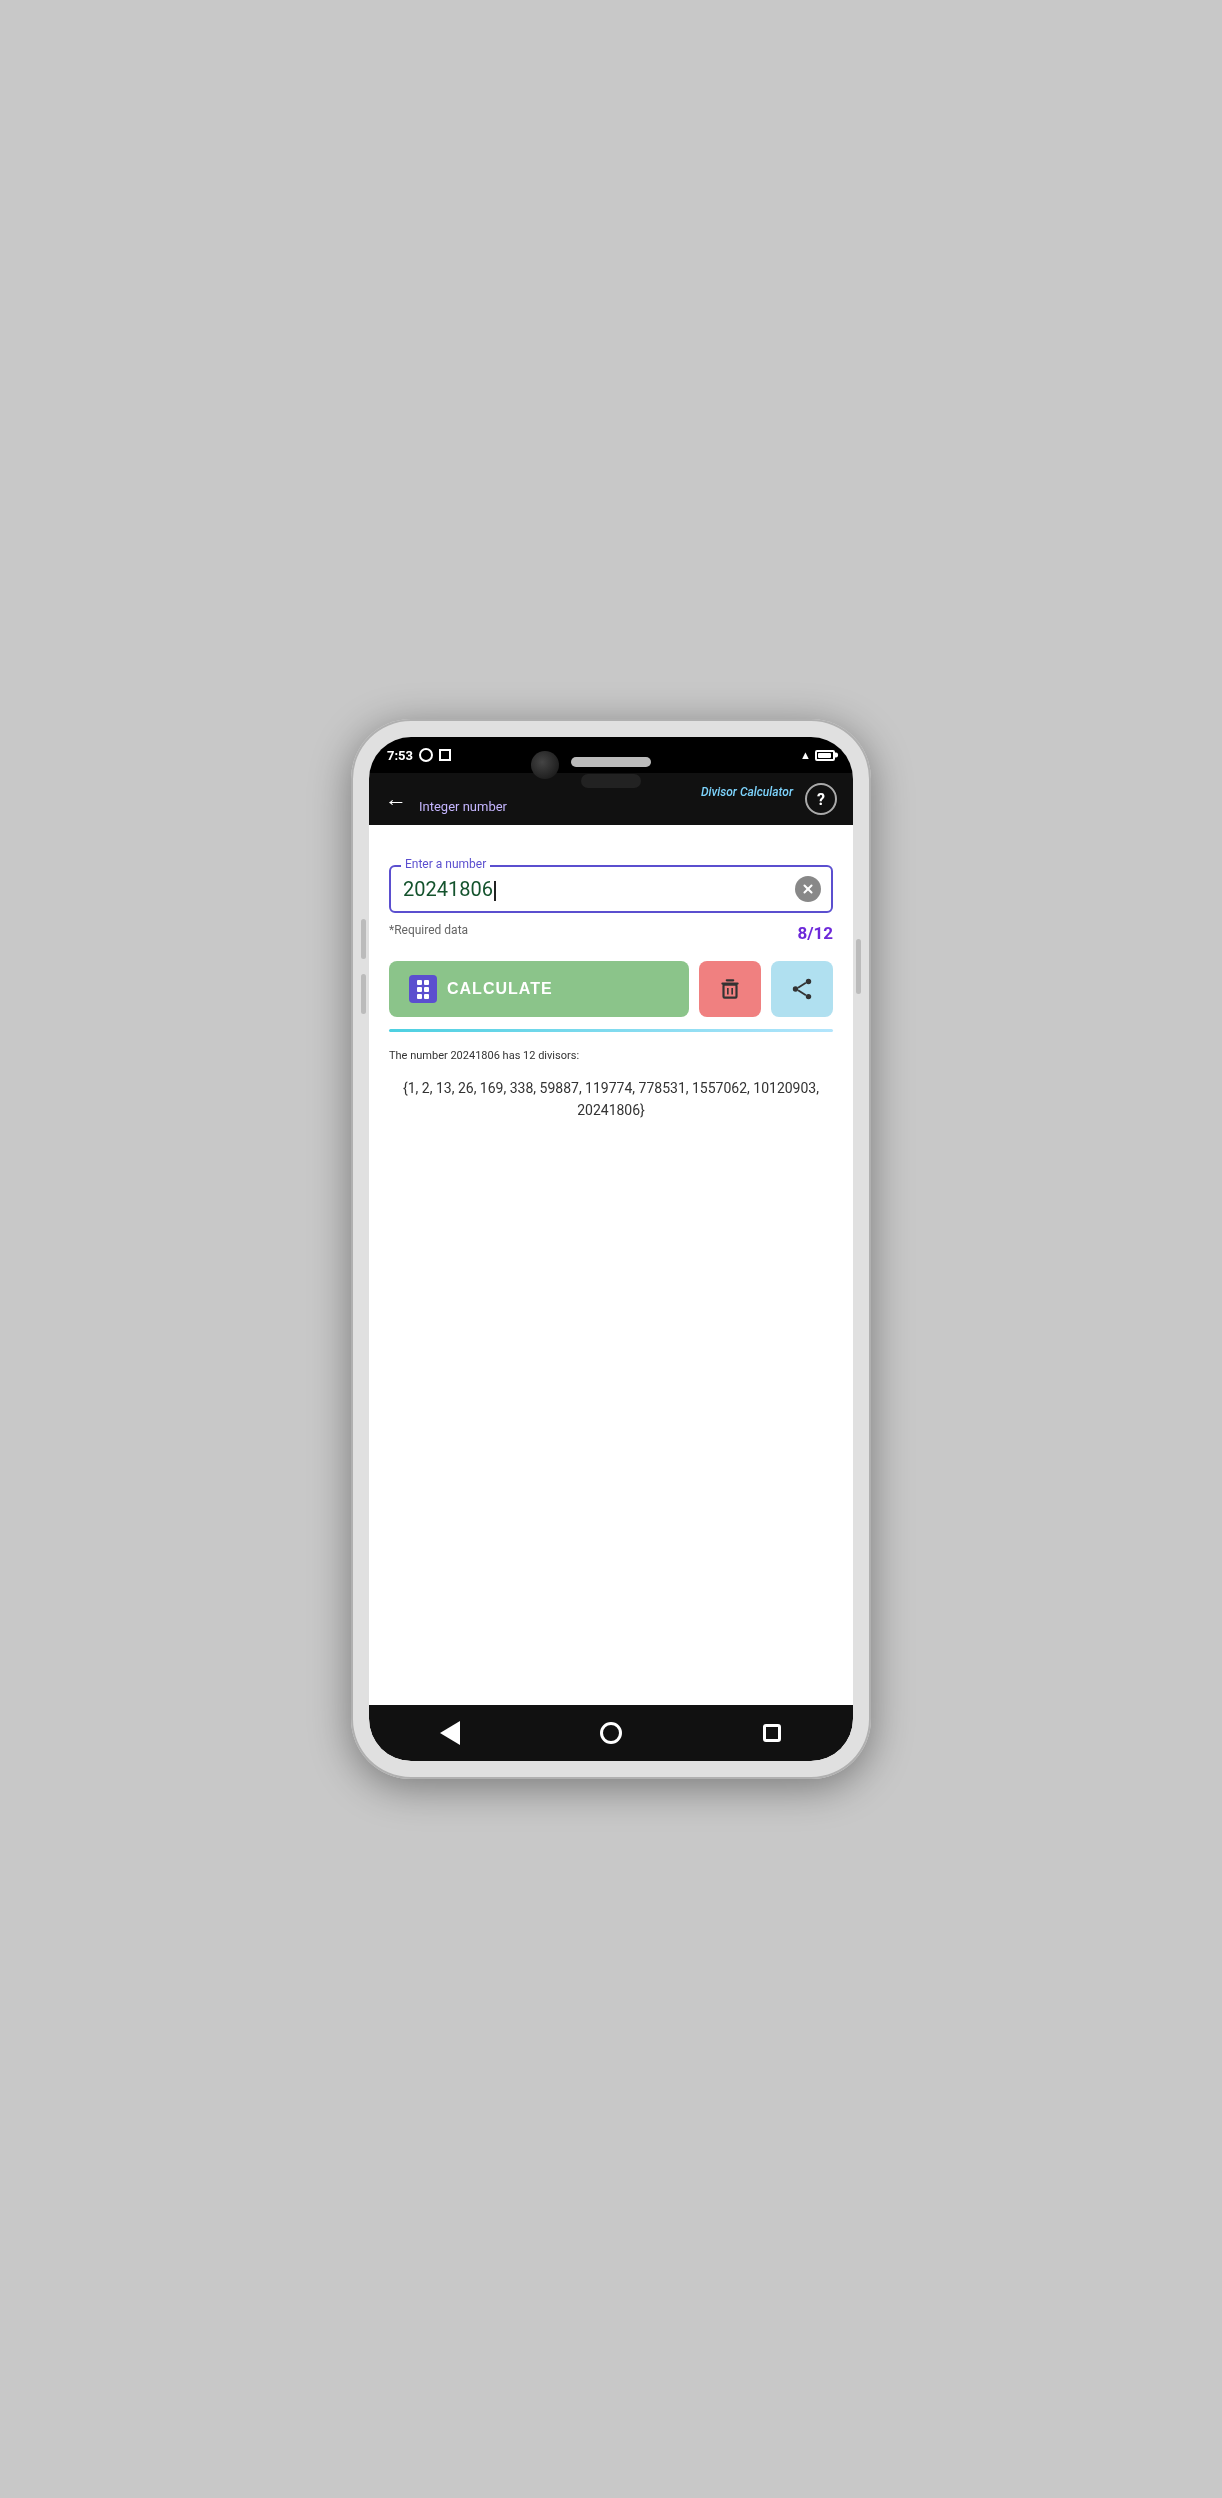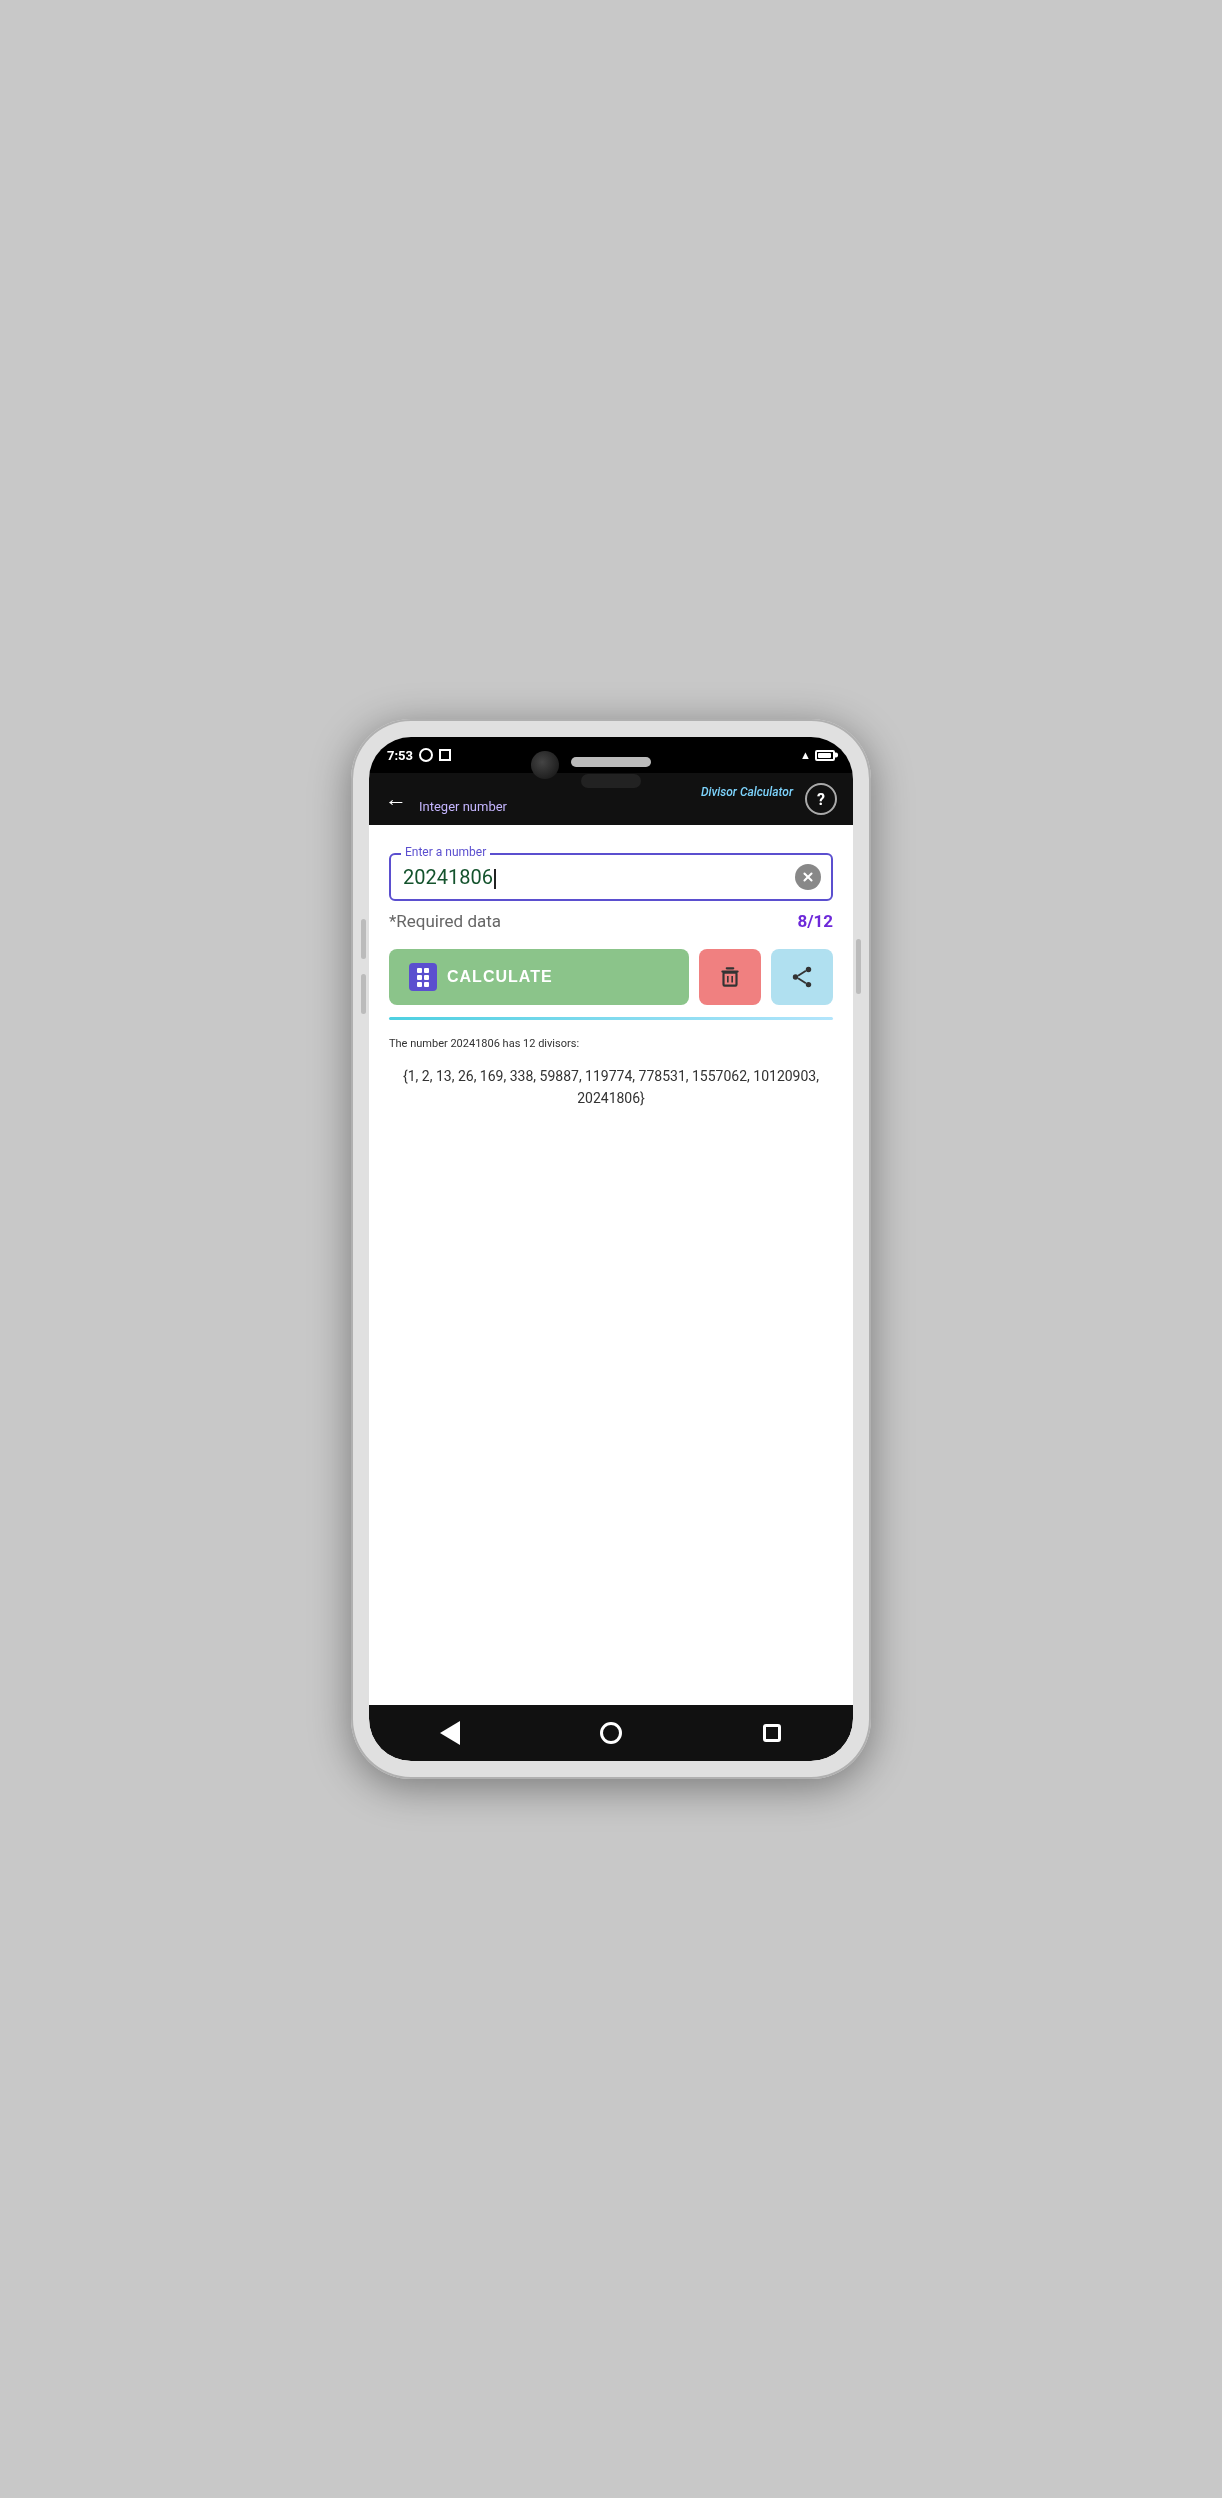--- a/index.html
+++ b/index.html
@@ -187,20 +187,21 @@
       display: flex;
       flex-direction: column;
       gap: 0;
       overflow-y: auto;
     }
 
     
     .input-wrapper {
       position: relative;
       margin-bottom: 6px;
+      margin-top: 12px;
     }
 
     .input-field-container {
       border: 2px solid #5b4fcf;
       border-radius: 6px;
       padding: 8px 44px 8px 12px;
       position: relative;
     }
 
     .input-label {
@@ -263,21 +264,21 @@
 
     .input-meta {
       display: flex;
       justify-content: space-between;
       margin-top: 4px;
       margin-bottom: 18px;
     }
 
     .required-text {
       color: #666;
-      font-size: 17px;
+      font-size: 12px;
     }
 
     .char-count {
       color: #6d28d9;
       font-size: 17px;
       font-weight: bold;
     }
 
     
     .action-buttons {

